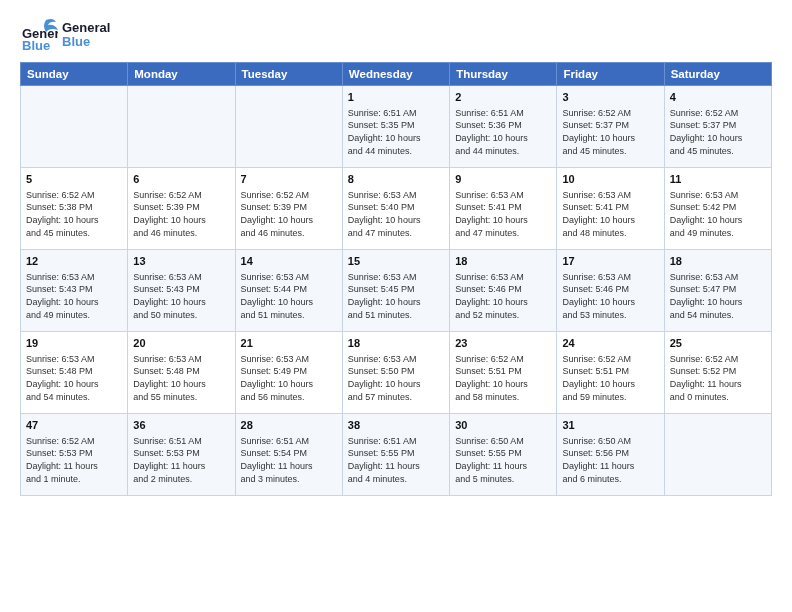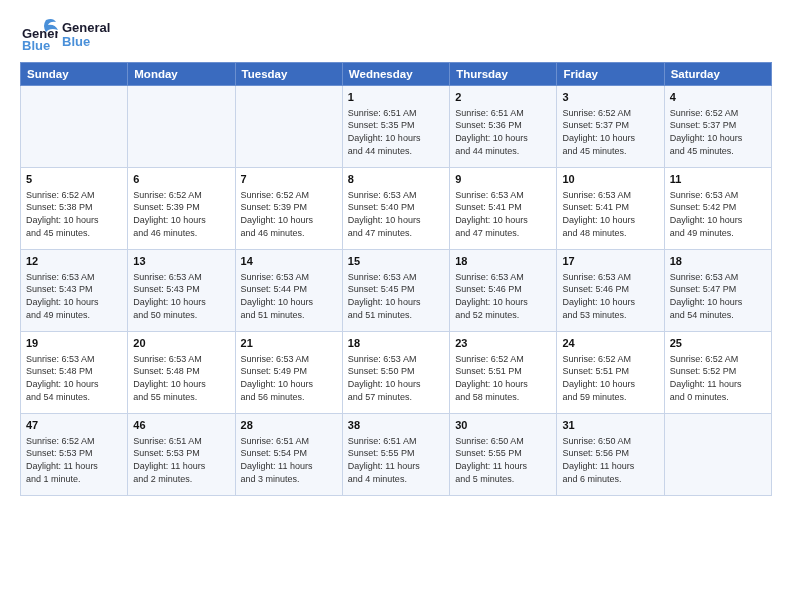--- a/index.html
+++ b/index.html
@@ -235,21 +235,21 @@
             <div class="day-number">25</div>
             <div class="day-info">Sunrise: 6:52 AM<br>Sunset: 5:52 PM<br>Daylight: 11 hours<br>and 0 minutes.</div>
           </td>
         </tr>
         <tr>
           <td>
             <div class="day-number">47</div>
             <div class="day-info">Sunrise: 6:52 AM<br>Sunset: 5:53 PM<br>Daylight: 11 hours<br>and 1 minute.</div>
           </td>
           <td>
-            <div class="day-number">46</div>
+            <div class="day-number">36</div>
             <div class="day-info">Sunrise: 6:51 AM<br>Sunset: 5:53 PM<br>Daylight: 11 hours<br>and 2 minutes.</div>
           </td>
           <td>
             <div class="day-number">28</div>
             <div class="day-info">Sunrise: 6:51 AM<br>Sunset: 5:54 PM<br>Daylight: 11 hours<br>and 3 minutes.</div>
           </td>
           <td>
             <div class="day-number">38</div>
             <div class="day-info">Sunrise: 6:51 AM<br>Sunset: 5:55 PM<br>Daylight: 11 hours<br>and 4 minutes.</div>
           </td>

